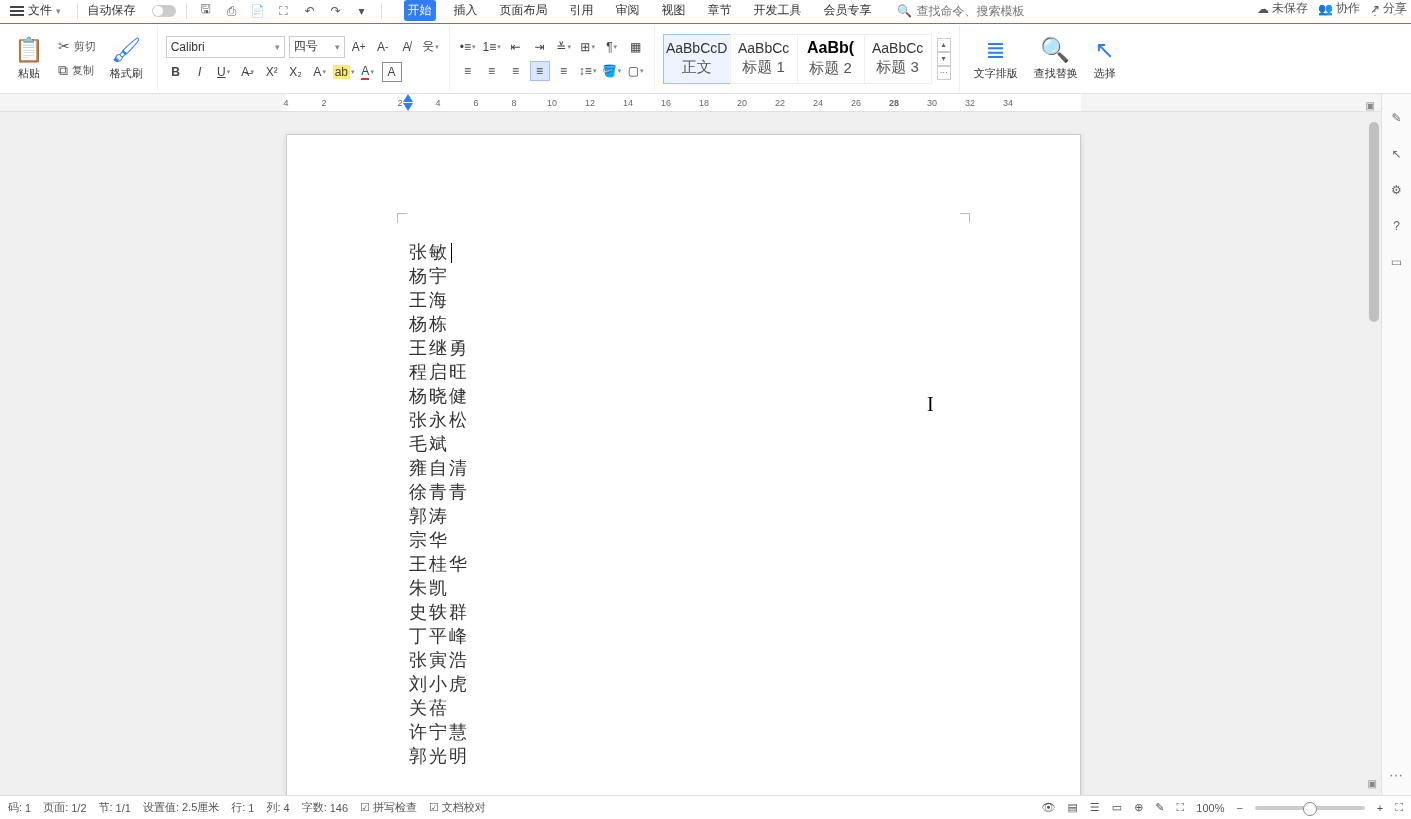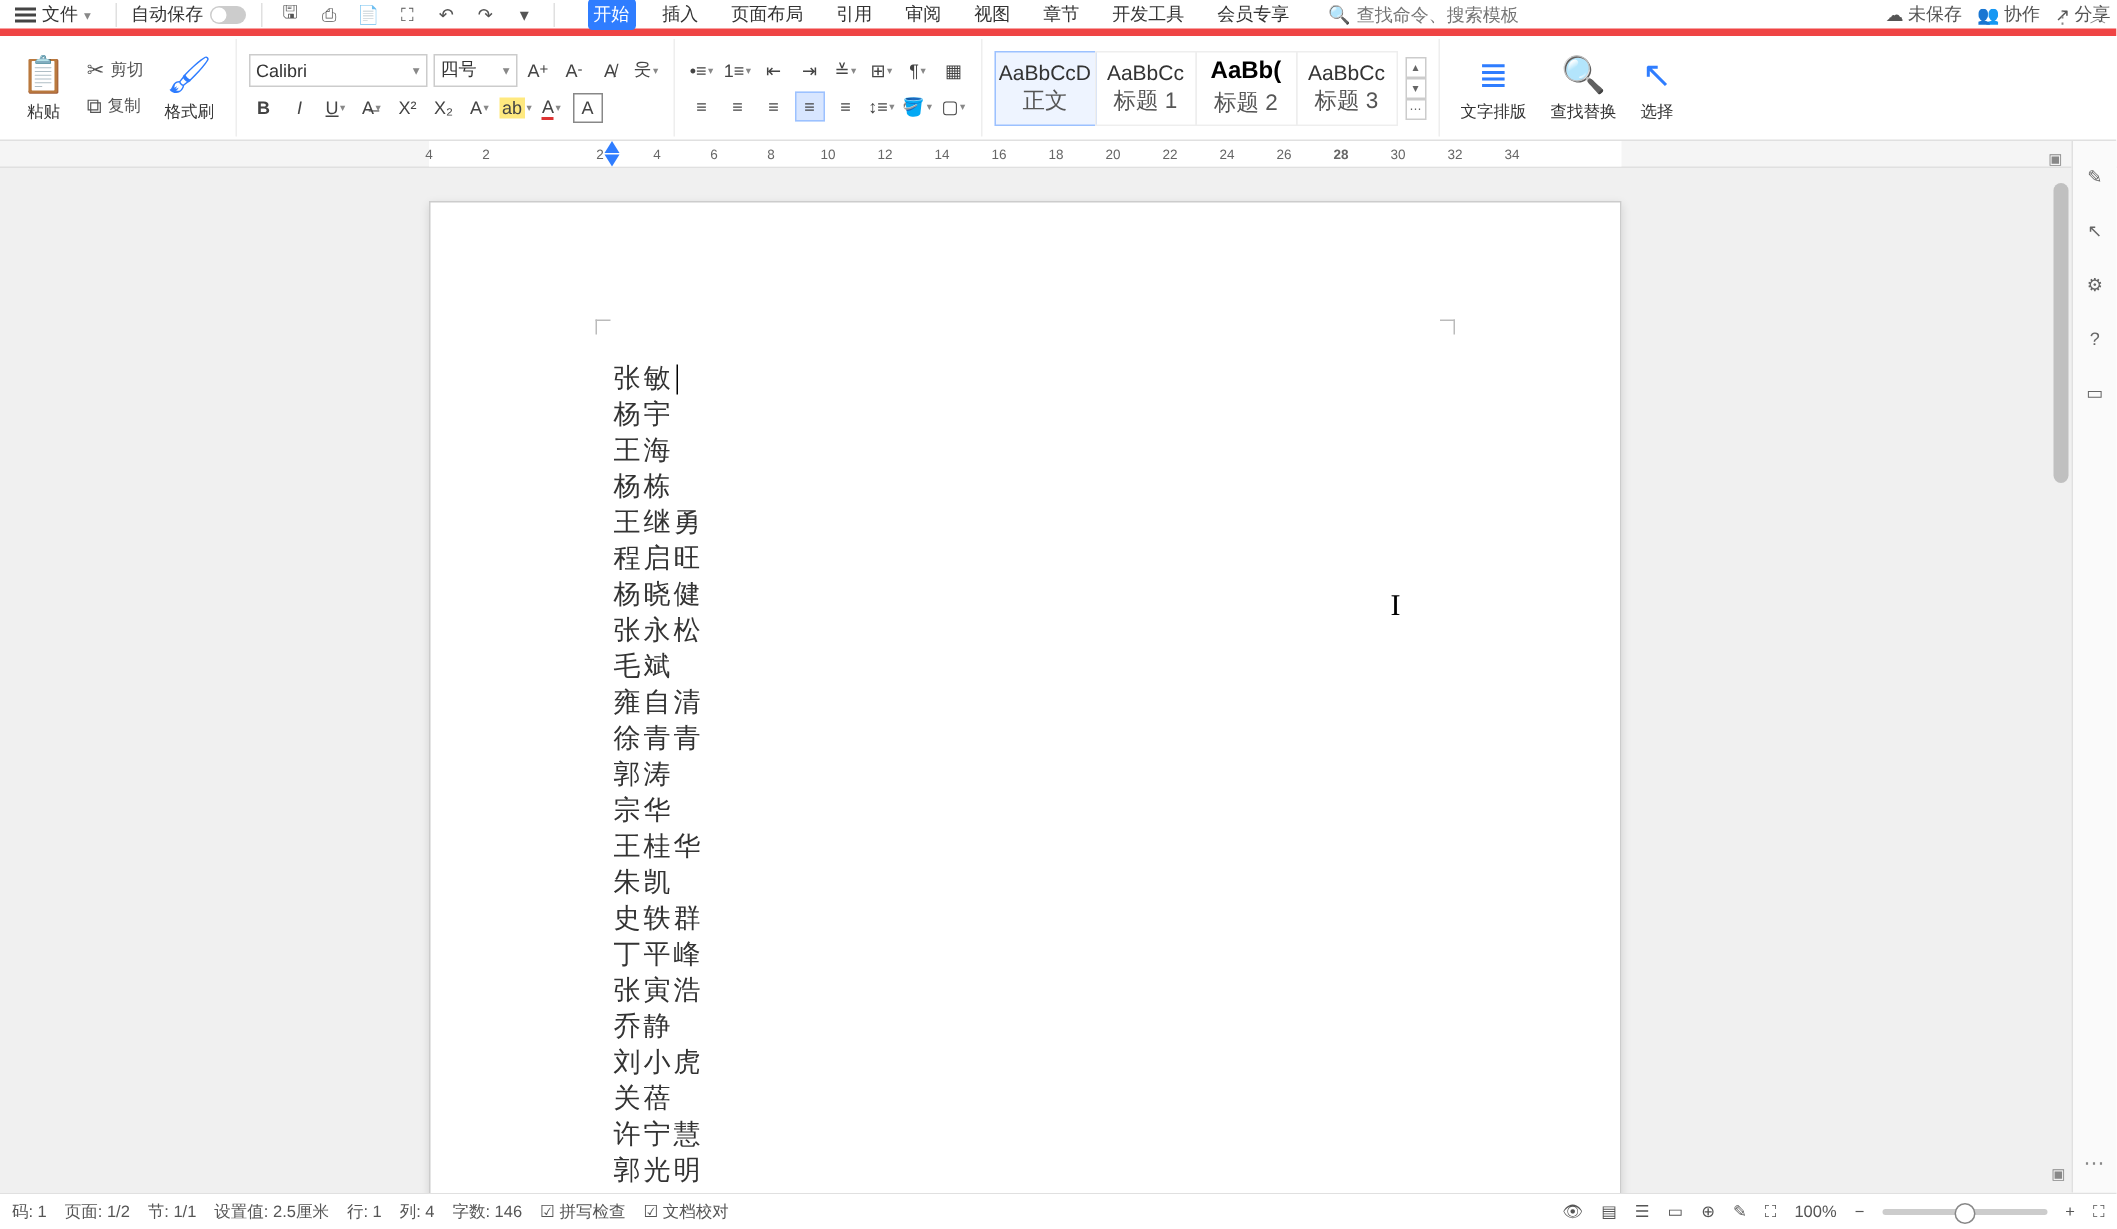--- a/index.html
+++ b/index.html
@@ -1,26 +1,26 @@
 <!DOCTYPE html>
 <html><head>
 <meta charset="utf-8">
 <style>
 * { margin: 0; padding: 0; box-sizing: border-box; font-family: "Microsoft YaHei", Arial, sans-serif; }
 body { width: 1411px; height: 819px; background: #fff; overflow: hidden; font-size: 12px; color: #333; }
 
-.topbar { height: 24px; display: flex; align-items: center; padding: 0 4px; border-bottom: 5px solid #ef4444; }
+.topbar { height: 24px; display: flex; align-items: flex-start; padding: 0 4px; border-bottom: 1px solid #ef4444; }
 .topbar .left { display: flex; align-items: center; gap: 8px; flex: 1; }
 .topbar .right { display: flex; align-items: center; gap: 10px; }
 .menu-btn { display: flex; align-items: center; gap: 4px; padding: 2px 6px; cursor: pointer; }
 .hamburger { width: 14px; height: 10px; display: flex; flex-direction: column; justify-content: space-between; }
 .hamburger span { display: block; height: 2px; background: #444; }
 .chev { font-size: 9px; color: #888; }
 .sep { width: 1px; height: 16px; background: #e0e0e0; margin: 0 2px; }
-.autosave { display: flex; align-items: center; gap: 4px; }
+.autosave { display: flex; align-items: center; gap: 16px; }
 .toggle { width: 24px; height: 12px; border-radius: 6px; background: #ccc; position: relative; }
 .toggle::after { content: ""; position: absolute; left: 1px; top: 1px; width: 10px; height: 10px; border-radius: 50%; background: #fff; }
 .qat { display: flex; gap: 8px; }
 .qat-icon { width: 18px; height: 18px; display: flex; align-items: center; justify-content: center; color: #555; cursor: pointer; }
 .tabs { display: flex; gap: 14px; margin-left: 12px; }
 .tab { padding: 2px 4px; cursor: pointer; color: #333; }
 .tab.active { background: #2f7dff; color: #fff; border-radius: 3px; }
 .search { display: flex; align-items: center; gap: 4px; color: #aaa; margin-left: 14px; }
 .search input { border: none; outline: none; width: 140px; font-size: 12px; color: #333; }
 .top-right-item { display: flex; align-items: center; gap: 3px; color: #555; cursor: pointer; }
@@ -326,21 +326,20 @@
         <p class="doc-line">毛斌</p>
         <p class="doc-line">雍自清</p>
         <p class="doc-line">徐青青</p>
         <p class="doc-line">郭涛</p>
         <p class="doc-line">宗华</p>
         <p class="doc-line">王桂华</p>
         <p class="doc-line">朱凯</p>
         <p class="doc-line">史轶群</p>
         <p class="doc-line">丁平峰</p>
         <p class="doc-line">张寅浩</p>
-        <p class="doc-line">乔静</p>
         <p class="doc-line">刘小虎</p>
         <p class="doc-line">关蓓</p>
         <p class="doc-line">许宁慧</p>
         <p class="doc-line">郭光明</p>
       </div>
     <span class="text-cursor">I</span>
   </div>
 </div>
 
 <div class="vscroll">

